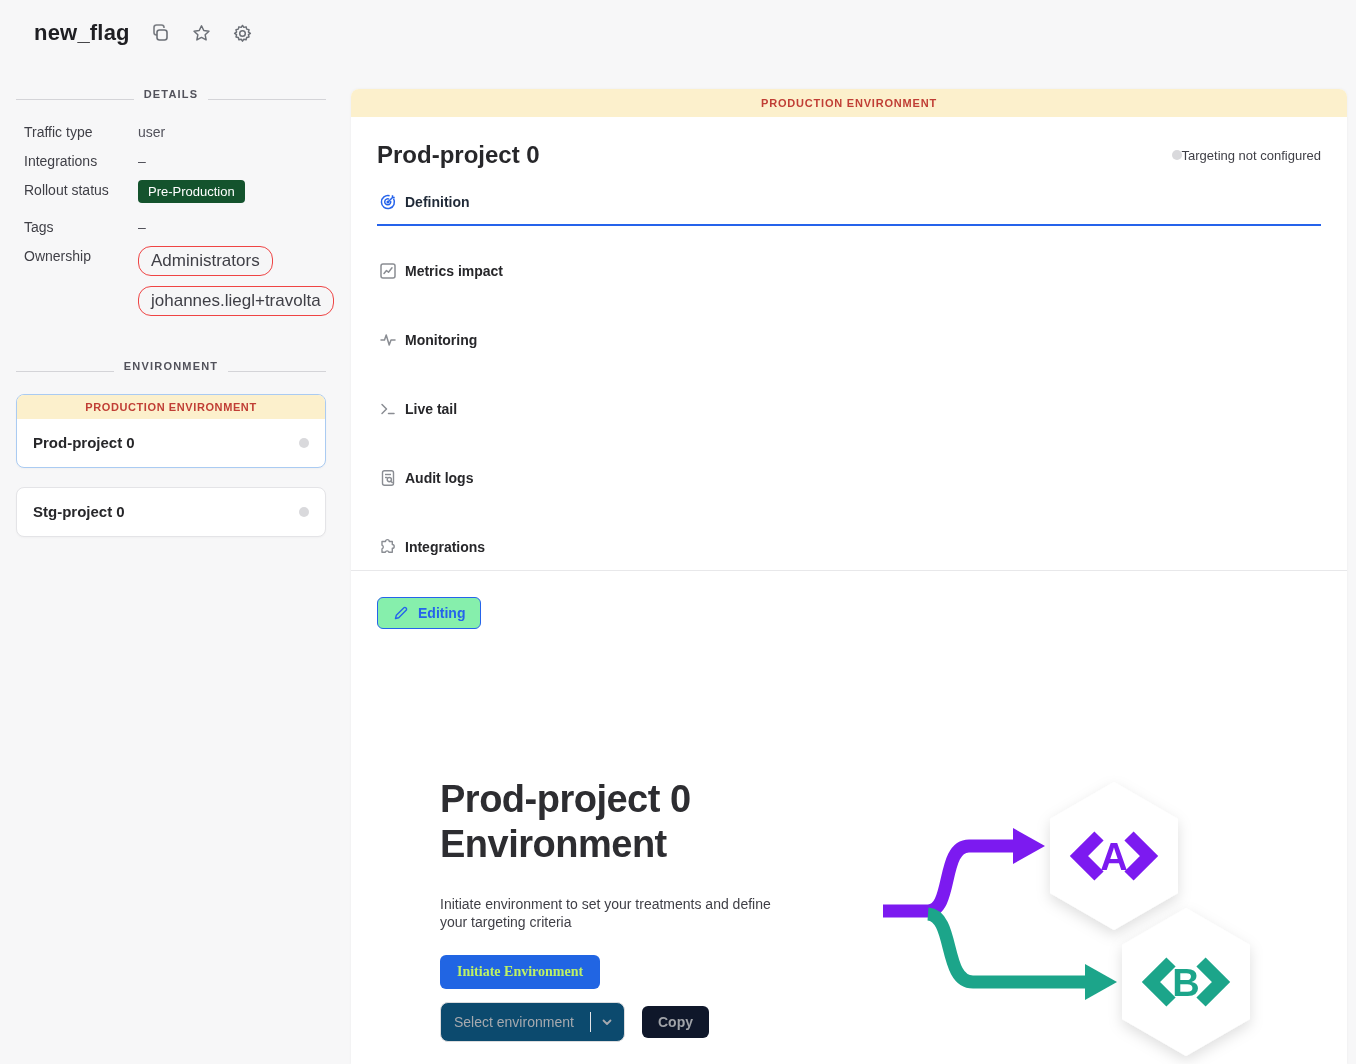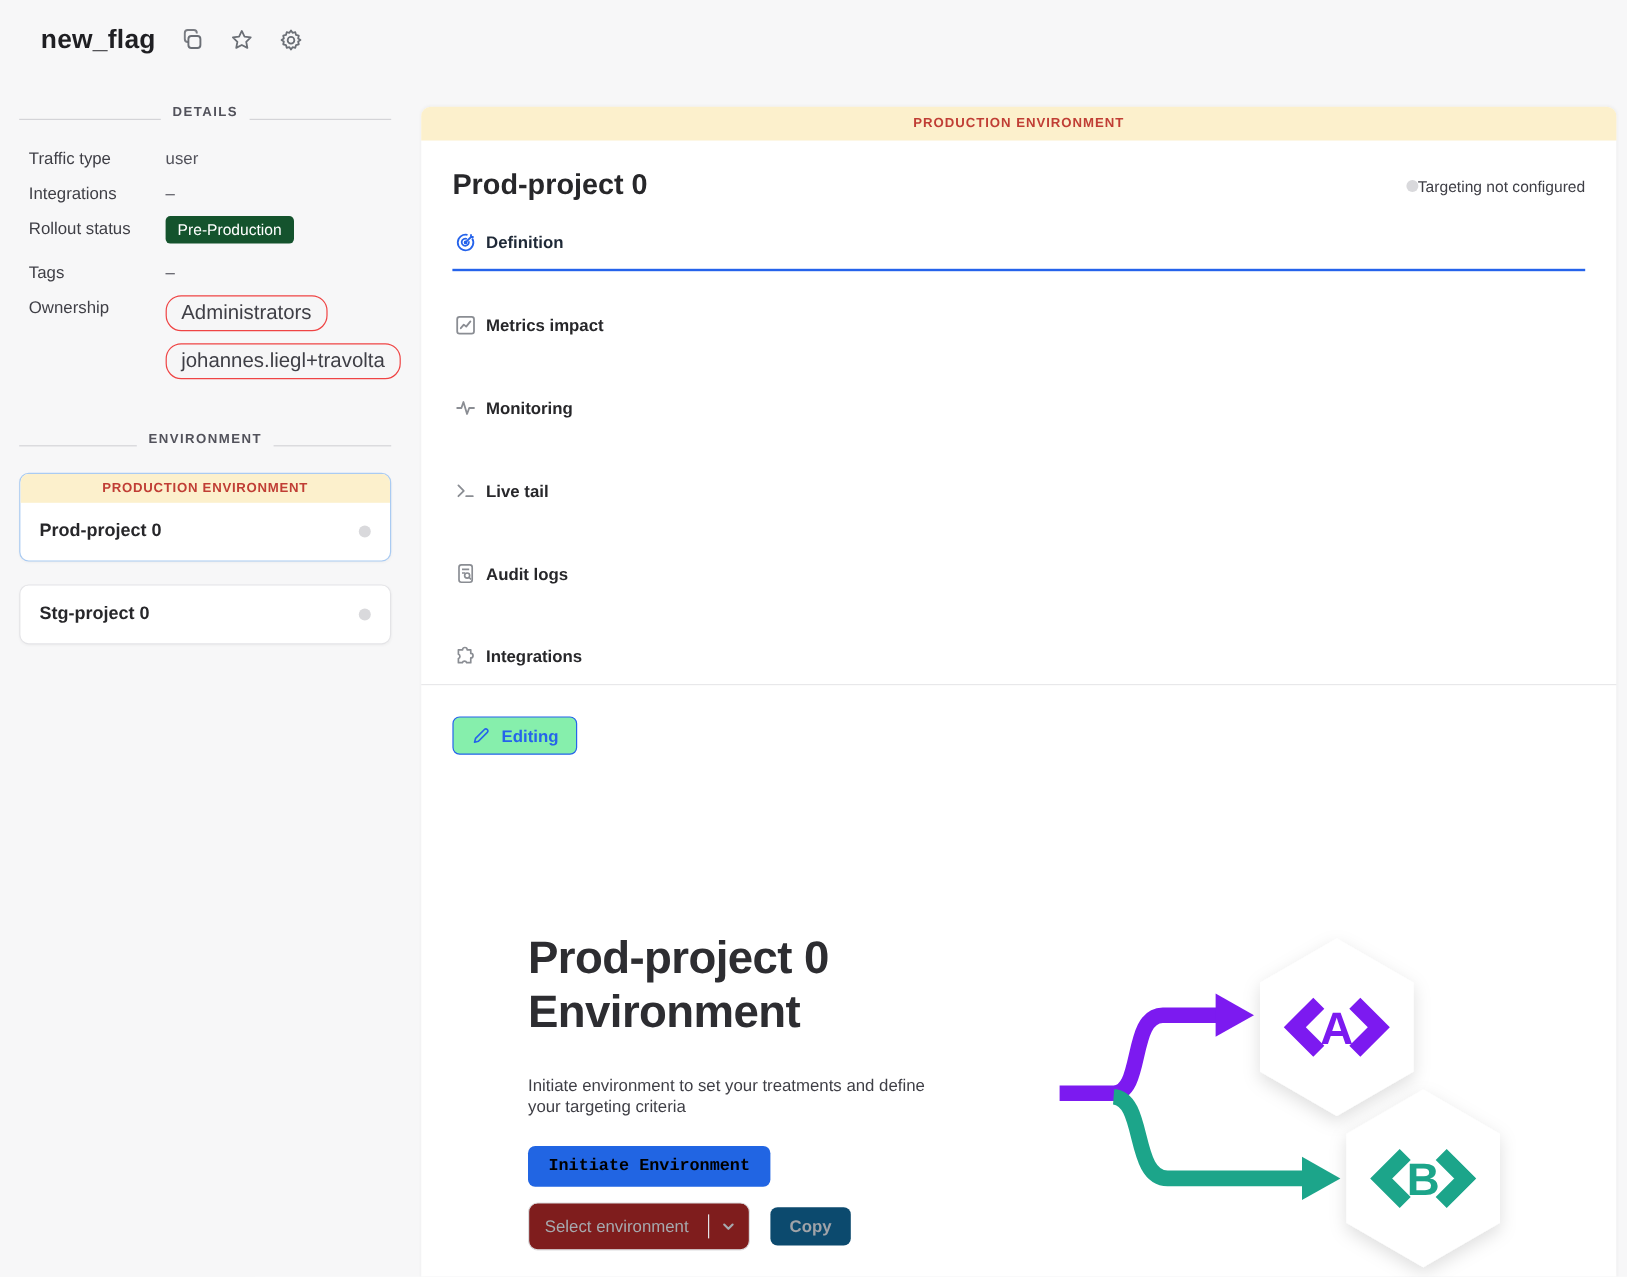--- a/index.html
+++ b/index.html
@@ -112,36 +112,36 @@
     background: #86efac; border: 1px solid #2563EB; color: #2563EB;
     font-family: inherit; font-size: 14px; font-weight: bold;
     padding: 7px 15px; border-radius: 6px; cursor: pointer;
   }
 
   .hero { display: flex; margin: 148px 0 0 89px; }
   .hero-left { width: 375px; flex: none; }
   .hero-title { font-size: 38px; font-weight: bold; color: #2D2D31; line-height: 1.18; letter-spacing: -0.5px; }
   .hero-desc { margin-top: 28px; font-size: 14px; color: #3F3F46; line-height: 1.32; max-width: 358px; }
   .cta-btn {
-    margin-top: 23px; background: #2165E3; color: #000000;
-    font-family: Liberation Mono, monospace; font-size: 14px; font-weight: bold;
+    margin-top: 23px; background: #2165E3; color: #bef264;
+    font-family: Liberation Serif, serif; font-size: 14px; font-weight: bold;
     border: none; border-radius: 6px; padding: 9px 17px; cursor: pointer;
   }
   .copy-from-label { margin-top: 31px; font-size: 14px; font-weight: bold; color: #27272A; }
   .copy-row { margin-top: 13px; display: flex; align-items: center; }
   .select-box {
-    width: 185px; height: 40px; background: #7f1d1d;
+    width: 185px; height: 40px; background: #0c4a6e;
     border: 1px solid #DCDCDE; border-radius: 8px;
     display: flex; align-items: center; padding: 0 10px 0 13px; cursor: pointer;
   }
   .select-placeholder { flex: 1; font-size: 14px; color: #A6A9AE; }
   .select-divider { width: 1px; height: 20px; background: #E4E4E7; margin: 0 9px 0 4px; }
   .select-chevron { color: #A6A9AE; display: inline-flex; }
   .copy-btn {
-    margin-left: 17px; background: #0c4a6e; color: #A0A3A8;
+    margin-left: 17px; background: #0f172a; color: #A0A3A8;
     font-family: inherit; font-size: 14px; font-weight: bold;
     border: none; border-radius: 6px; padding: 8px 16px; cursor: default;
   }
 
   .hero-illustration { margin: -12px 0 0 58px; flex: none; }
 </style>
 </head>
 <body>
 
 <div class="top-header">

